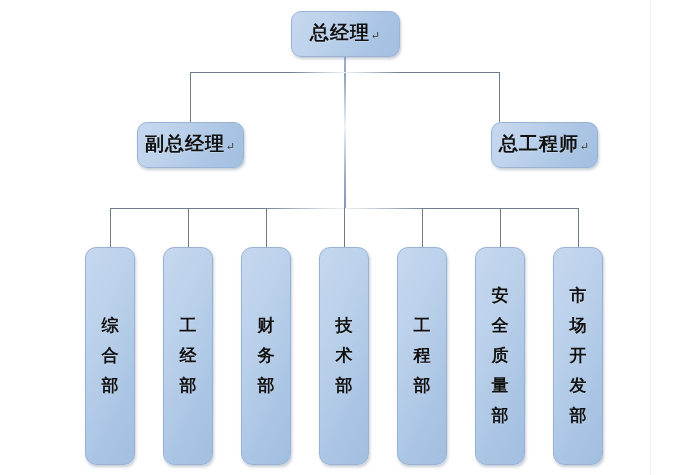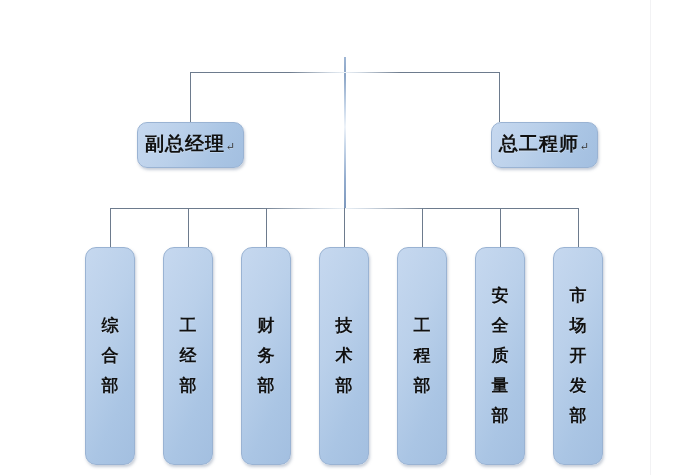--- a/index.html
+++ b/index.html
@@ -128,20 +128,23 @@
   <div class="conn rail" style="left:110px; top:208px; width:468px;"></div>
 
   <div class="conn v" style="left:110px; top:208px; height:40px;"></div>
   <div class="conn v" style="left:188px; top:208px; height:40px;"></div>
   <div class="conn v" style="left:266px; top:208px; height:40px;"></div>
   <div class="conn v" style="left:344px; top:208px; height:40px;"></div>
   <div class="conn v" style="left:422px; top:208px; height:40px;"></div>
   <div class="conn v" style="left:500px; top:208px; height:40px;"></div>
   <div class="conn v" style="left:578px; top:208px; height:40px;"></div>
 
+  <div class="box horiz" style="left:291px; top:11px; width:109px; height:46px;">
+    <span class="label"><span>总经理</span><span class="cr">↵</span></span>
+  </div>
 
   <div class="box horiz" style="left:137px; top:122px; width:107px; height:46px;">
     <span class="label"><span>副总经理</span><span class="cr">↵</span></span>
   </div>
 
   <div class="box horiz" style="left:445px; top:122px; width:107px; height:46px;margin-left:46px;">
     <span class="label"><span>总工程师</span><span class="cr">↵</span></span>
   </div>
 
   <div class="box vert" style="left:85px; top:247px; width:50px; height:218px;">

